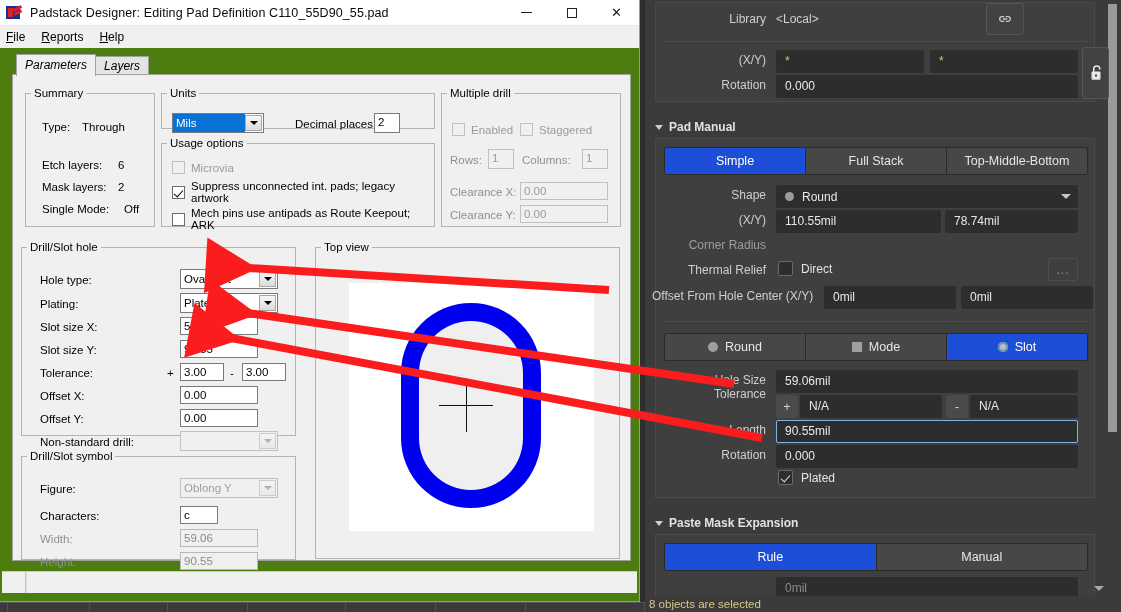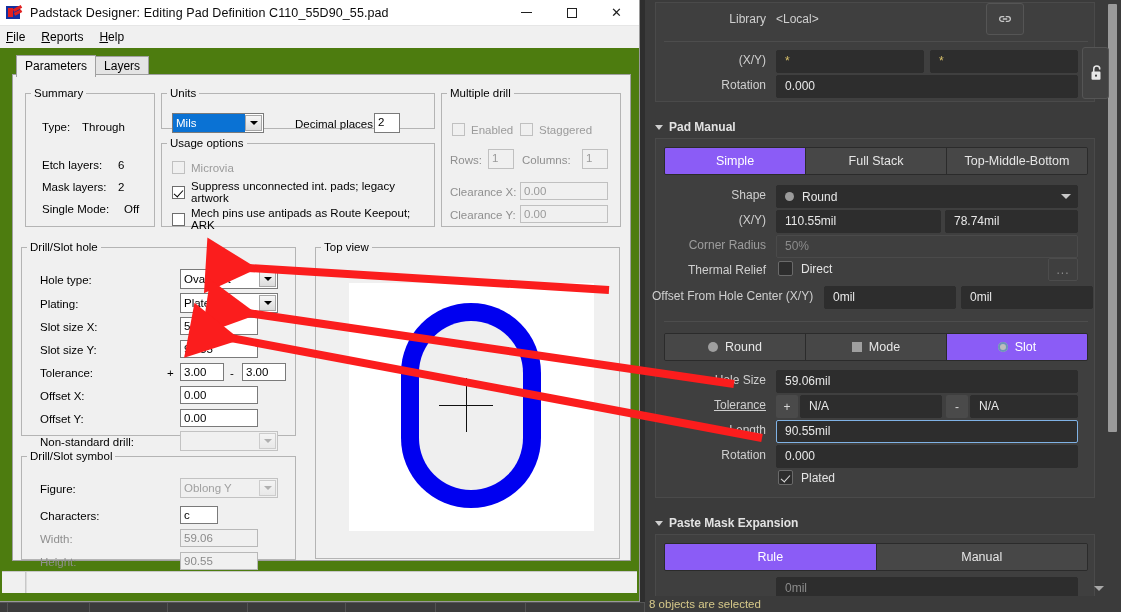--- a/index.html
+++ b/index.html
@@ -43,21 +43,21 @@
 
   #menubar {
     height: 22px; display: flex; align-items: center;
     padding-left: 6px; gap: 16px; background: #f0f0f0;
   }
   .menu-item { font-size: 12px; color: #000; cursor: default; }
   .menu-item u { text-decoration: underline; }
 
   #tabstrip {
     position: relative; height: 20px; margin: 8px 0 0 16px;
-    display: flex; align-items: center;
+    display: flex; align-items: flex-end; font-style: italic;
   }
   .tab {
     font-size: 12px; color: #000;
     padding: 2px 8px 3px 8px;
     border: 1px solid #a0a0a0; border-bottom: none;
     background: #e4e4e4; margin-right: -1px; position: relative;
   }
   .tab.active { background: #f0f0f0; padding-top: 3px; padding-bottom: 4px; z-index: 2; }
 
   #tabpage {
@@ -184,21 +184,21 @@
   .d-combo .ar { width:0;height:0;border-left:5px solid transparent;border-right:5px solid transparent;border-top:5px solid #c8c8c8; }
   .seg {
     position:absolute; display:flex; border:1px solid #2b2b2b; border-radius:2px; overflow:hidden;
   }
   .seg > div {
     flex:1; display:flex; align-items:center; justify-content:center; gap:7px;
     height:26px; font-size:12.5px; color:#e6e6e6; background:#474747;
     border-right:1px solid #2b2b2b;
   }
   .seg > div:last-child { border-right:none; }
-  .seg > div.on { background:#8b5cf6; color:#fff; }
+  .seg > div.on { background:#1d4ed8; color:#fff; }
   .seg .s-dot { width:10px;height:10px;border-radius:50%;background:#9f9f9f; }
   .seg .s-dot.ring { background:#bdbdbd; box-shadow: inset 0 0 0 2px #6b93ba; }
   .seg .s-sq { width:10px;height:10px;background:#9f9f9f; }
   .sect-head {
     position:absolute; font-size:12px; font-weight:bold; color:#e2e2e2;
     display:flex; align-items:center; gap:6px;
   }
   .sect-head .tri {
     width:0;height:0;border-left:4px solid transparent;border-right:4px solid transparent;
     border-top:5px solid #cfcfcf;
@@ -456,21 +456,20 @@
         <span class="dot"></span>
         <span class="cv">Round</span>
         <span class="ar"></span>
       </div>
 
       <div class="d-label" style="left:0; top:74px; width:110px;">(X/Y)</div>
       <div class="d-input" style="left:120px; top:71px; width:165px;">110.55mil</div>
       <div class="d-input" style="left:289px; top:71px; width:133px;">78.74mil</div>
 
       <div class="d-label dim" style="left:0; top:99px; width:110px;">Corner Radius</div>
-      <div class="d-input ghost" style="left:120px; top:96px; width:302px; background:#3f3f3f; border-color:#4a4a4a;">50%</div>
 
       <div class="d-label" style="left:0; top:124px; width:110px;">Thermal Relief</div>
       <div class="d-cbx" style="left:122px; top:122px;">
         <span class="bx"></span>
         <span>Direct</span>
       </div>
       <div class="dotsbtn" style="left:392px; top:119px; width:30px; height:23px;">...</div>
 
       <div class="d-label" style="left:-4px; top:150px; width:170px; text-align:left;">Offset From Hole Center (X/Y)</div>
       <div class="d-input" style="left:168px; top:147px; width:132px;">0mil</div>
@@ -489,21 +488,21 @@
         </div>
         <div class="on">
           <span class="s-dot ring"></span>
           <span>Slot</span>
         </div>
       </div>
 
       <div class="d-label" style="left:0; top:234px; width:110px;">Hole Size</div>
       <div class="d-input" style="left:120px; top:231px; width:302px;">59.06mil</div>
 
-      <div class="d-label" style="left:0; top:259px; width:110px;text-decoration:underline;">Tolerance</div>
+      <div class="d-label" style="left:0; top:248px; width:110px;">Tolerance</div>
       <div class="plusminus" style="left:120px; top:256px; width:22px; height:23px;">+</div>
       <div class="d-input" style="left:144px; top:256px; width:142px;">N/A</div>
       <div class="plusminus" style="left:290px; top:256px; width:22px; height:23px;">-</div>
       <div class="d-input" style="left:314px; top:256px; width:108px;">N/A</div>
 
       <div class="d-label" style="left:0; top:284px; width:110px;">Length</div>
       <div class="d-input focus" style="left:120px; top:281px; width:302px;">90.55mil</div>
 
       <div class="d-label" style="left:0; top:309px; width:110px;">Rotation</div>
       <div class="d-input" style="left:120px; top:306px; width:302px;">0.000</div>

